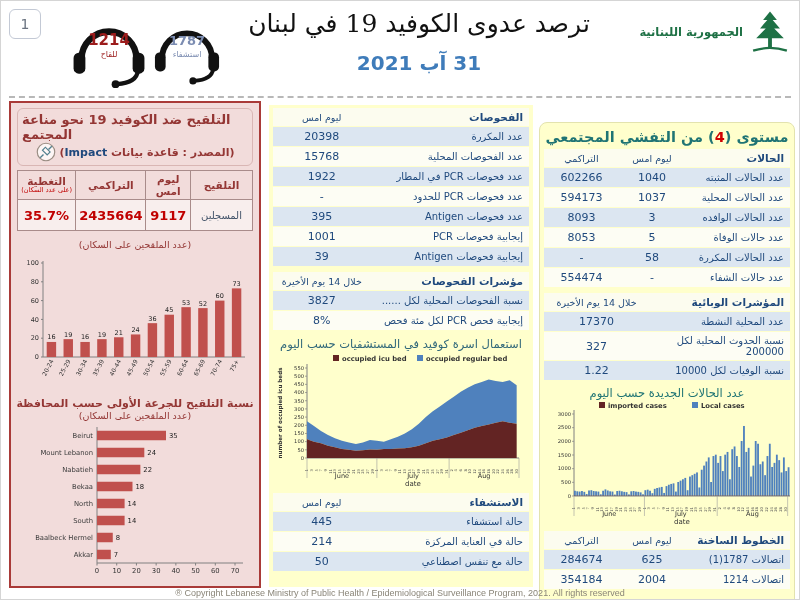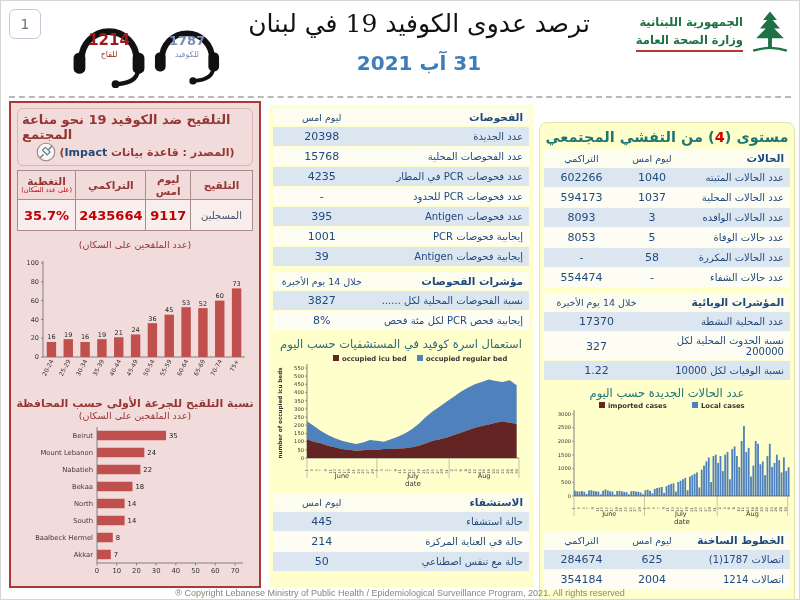--- a/index.html
+++ b/index.html
@@ -95,30 +95,29 @@
 
   <div class="headset hs-1787">
     <svg width="76" height="70" viewBox="0 0 64 58">
       <path d="M11 36 A21 21 0 0 1 53 36" fill="none" stroke="#111" stroke-width="5"></path>
       <rect x="5" y="31" width="9" height="16" rx="4" fill="#111"></rect>
       <rect x="50" y="31" width="9" height="16" rx="4" fill="#111"></rect>
       <path d="M54 45 Q53 54 38 55" fill="none" stroke="#111" stroke-width="3.2"></path>
       <circle cx="37" cy="55" r="3" fill="#111"></circle>
     </svg>
     <div class="hs-num">1787</div>
-    <div class="hs-lab">للكوفيد</div>
+    <div class="hs-lab">استشفاء</div>
   </div>
 
   <div class="main-title" dir="rtl">ترصد عدوى الكوفيد 19 في لبنان</div>
   <div class="main-date" dir="rtl">31 آب 2021</div>
 
   <div class="logo">
     <div class="logo-text" dir="rtl">
       <div>الجمهورية اللبنانية</div>
-      <div class="l2">وزارة الصحة العامة</div>
     </div>
     <svg width="46" height="52" viewBox="0 0 60 64">
       <path d="M30 4 L39 15 H33.5 L43 26 H35.5 L48 39 H32.5 V52 H27.5 V39 H12 L24.5 26 H17 L26.5 15 H21 Z" fill="#1e7145"></path>
       <path d="M8 55 Q30 48 52 55" fill="none" stroke="#1e7145" stroke-width="3"></path>
     </svg>
   </div>
 
   <div class="top-dash"></div>
 
   <div class="panel-left">
@@ -269,30 +268,30 @@
   <div class="panel-mid">
     <table class="ytable">
         <thead>
           <tr>
             <th class="c0" style="width: 63%;">الفحوصات</th>
             <th class="c1" style="width: 37%;">ليوم امس</th>
           </tr>
         </thead>
         <tbody>
           <tr>
-            <td class="c0">عدد الجديدة</td>
+            <td class="c0">عدد المكررة</td>
             <td class="c1">20398</td>
           </tr>
           <tr>
             <td class="c0">عدد الفحوصات المحلية</td>
             <td class="c1">15768</td>
           </tr>
           <tr>
             <td class="c0">عدد فحوصات PCR في المطار</td>
-            <td class="c1">4235</td>
+            <td class="c1">1922</td>
           </tr>
           <tr>
             <td class="c0">عدد فحوصات PCR للحدود</td>
             <td class="c1">-</td>
           </tr>
           <tr>
             <td class="c0">عدد فحوصات Antigen</td>
             <td class="c1">395</td>
           </tr>
           <tr>

